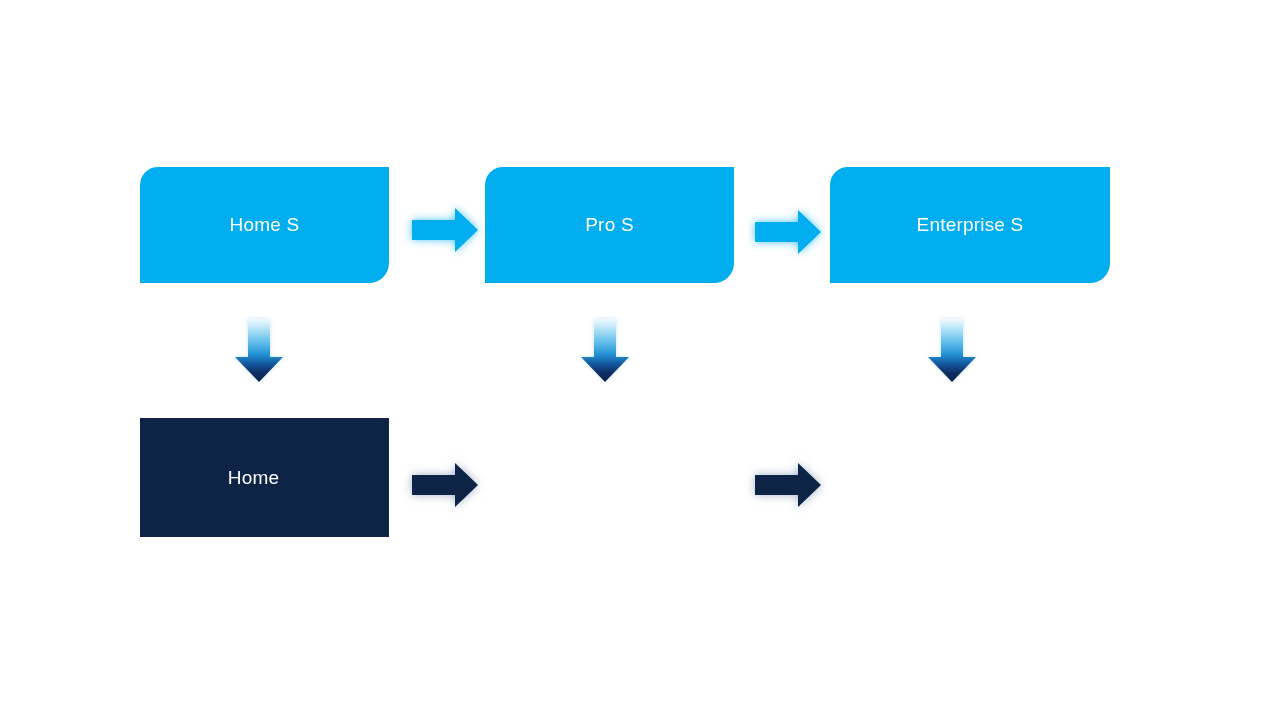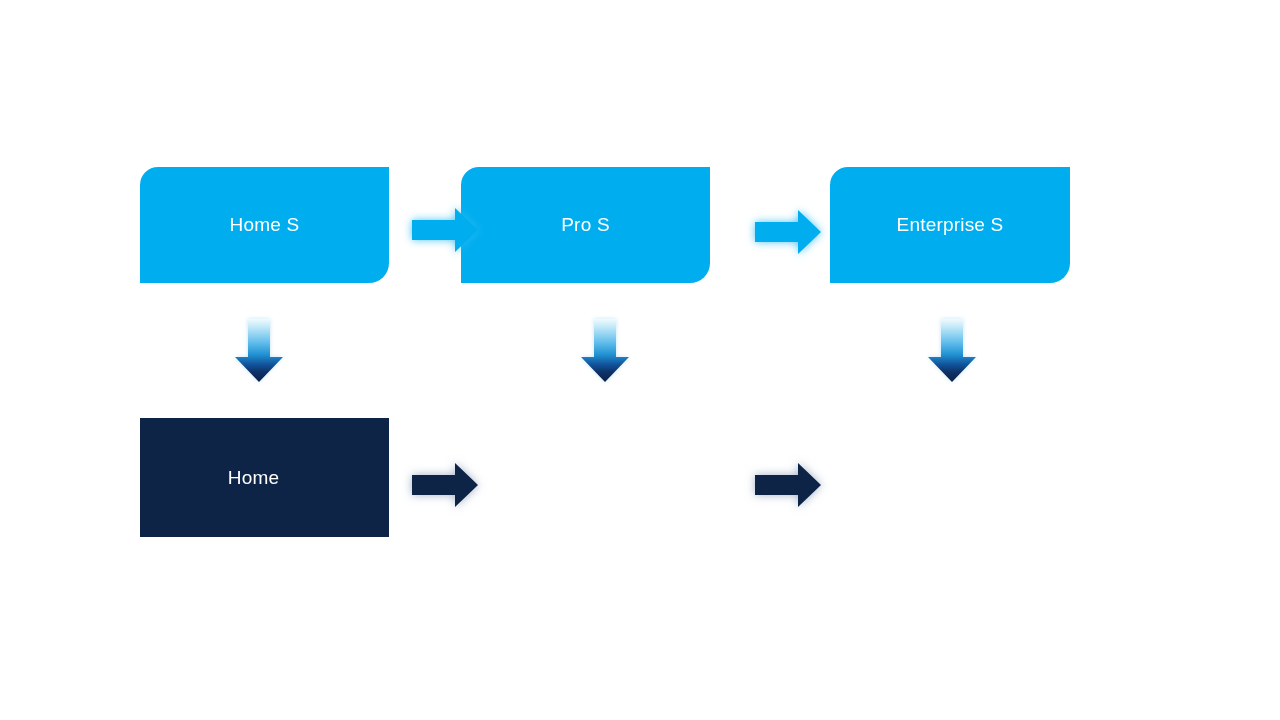--- a/index.html
+++ b/index.html
@@ -73,24 +73,24 @@
   }
 </style>
 </head>
 <body>
 
 <div class="canvas">
 
   <div class="node top" style="left:140px">
     <span class="box-label">Home S</span>
   </div>
-  <div class="node top" style="left:461px">
+  <div class="node top" style="left:485px">
     <span class="box-label">Pro S</span>
   </div>
-  <div class="node top" style="left:830px;width:240px">
+  <div class="node top" style="left:830px;width:280px">
     <span class="box-label">Enterprise S</span>
   </div>
 
   <div class="arrow-wrap glow-light" style="left:412px;top:208px">
     <div class="arrow-right-shape fill-light"></div>
   </div>
   <div class="arrow-wrap glow-light" style="left:755px;top:210px">
     <div class="arrow-right-shape fill-light"></div>
   </div>
 

